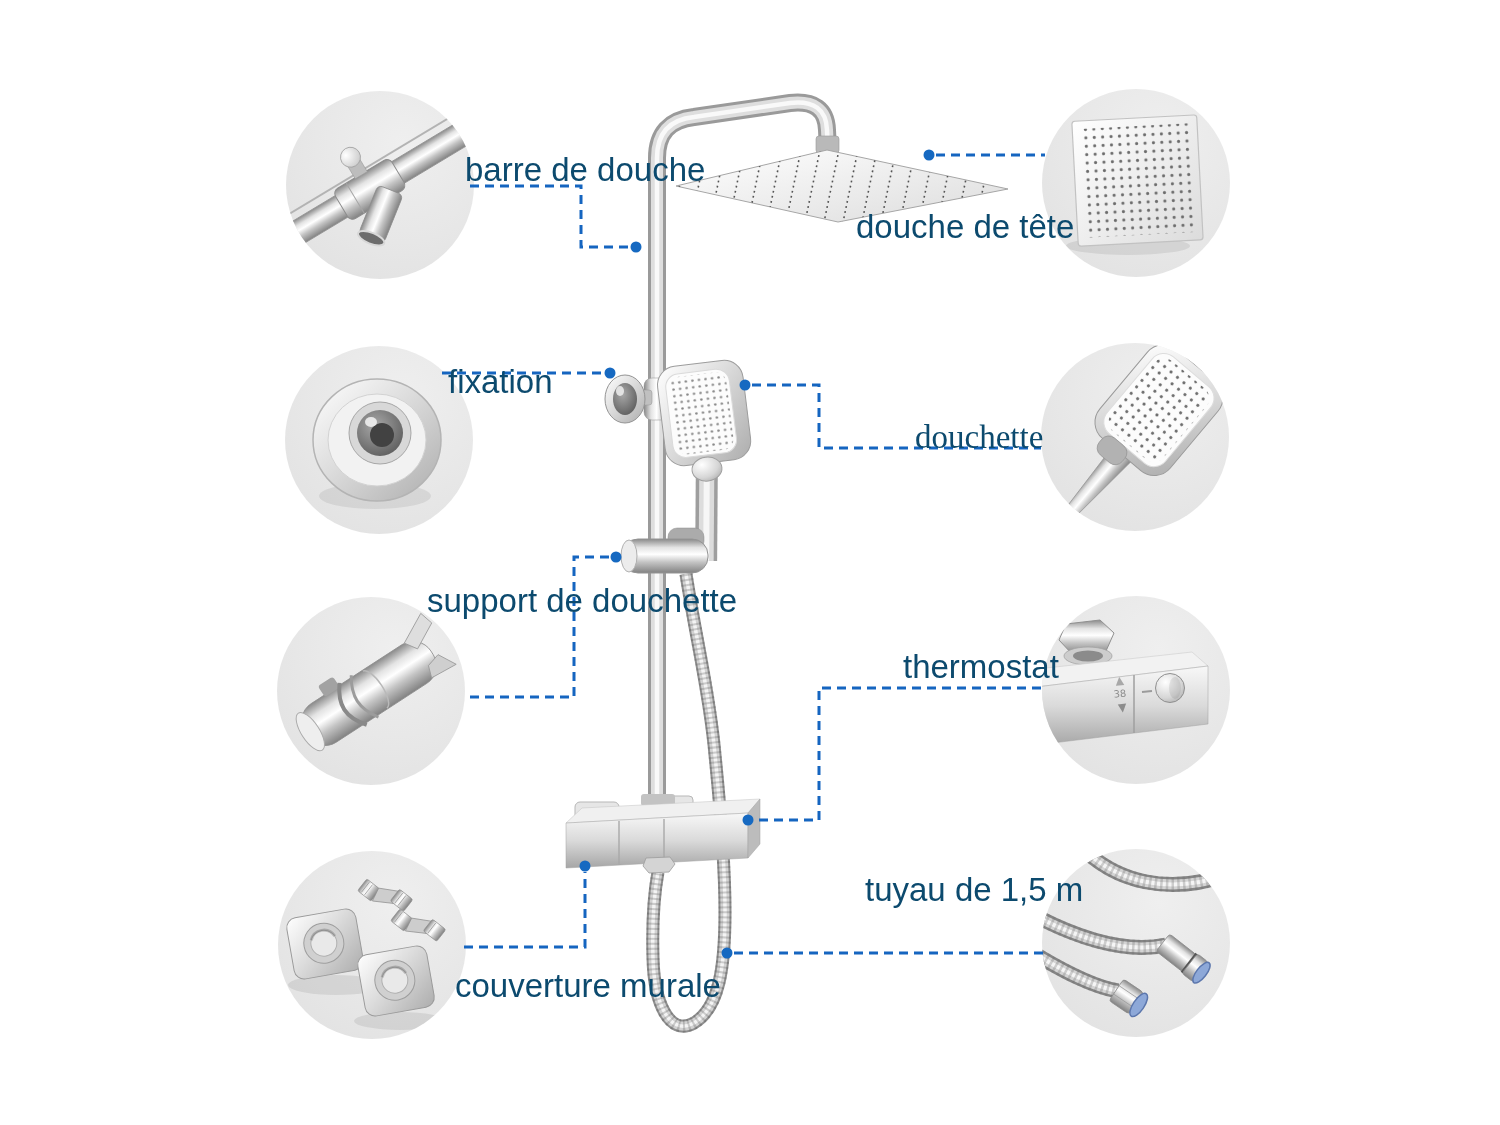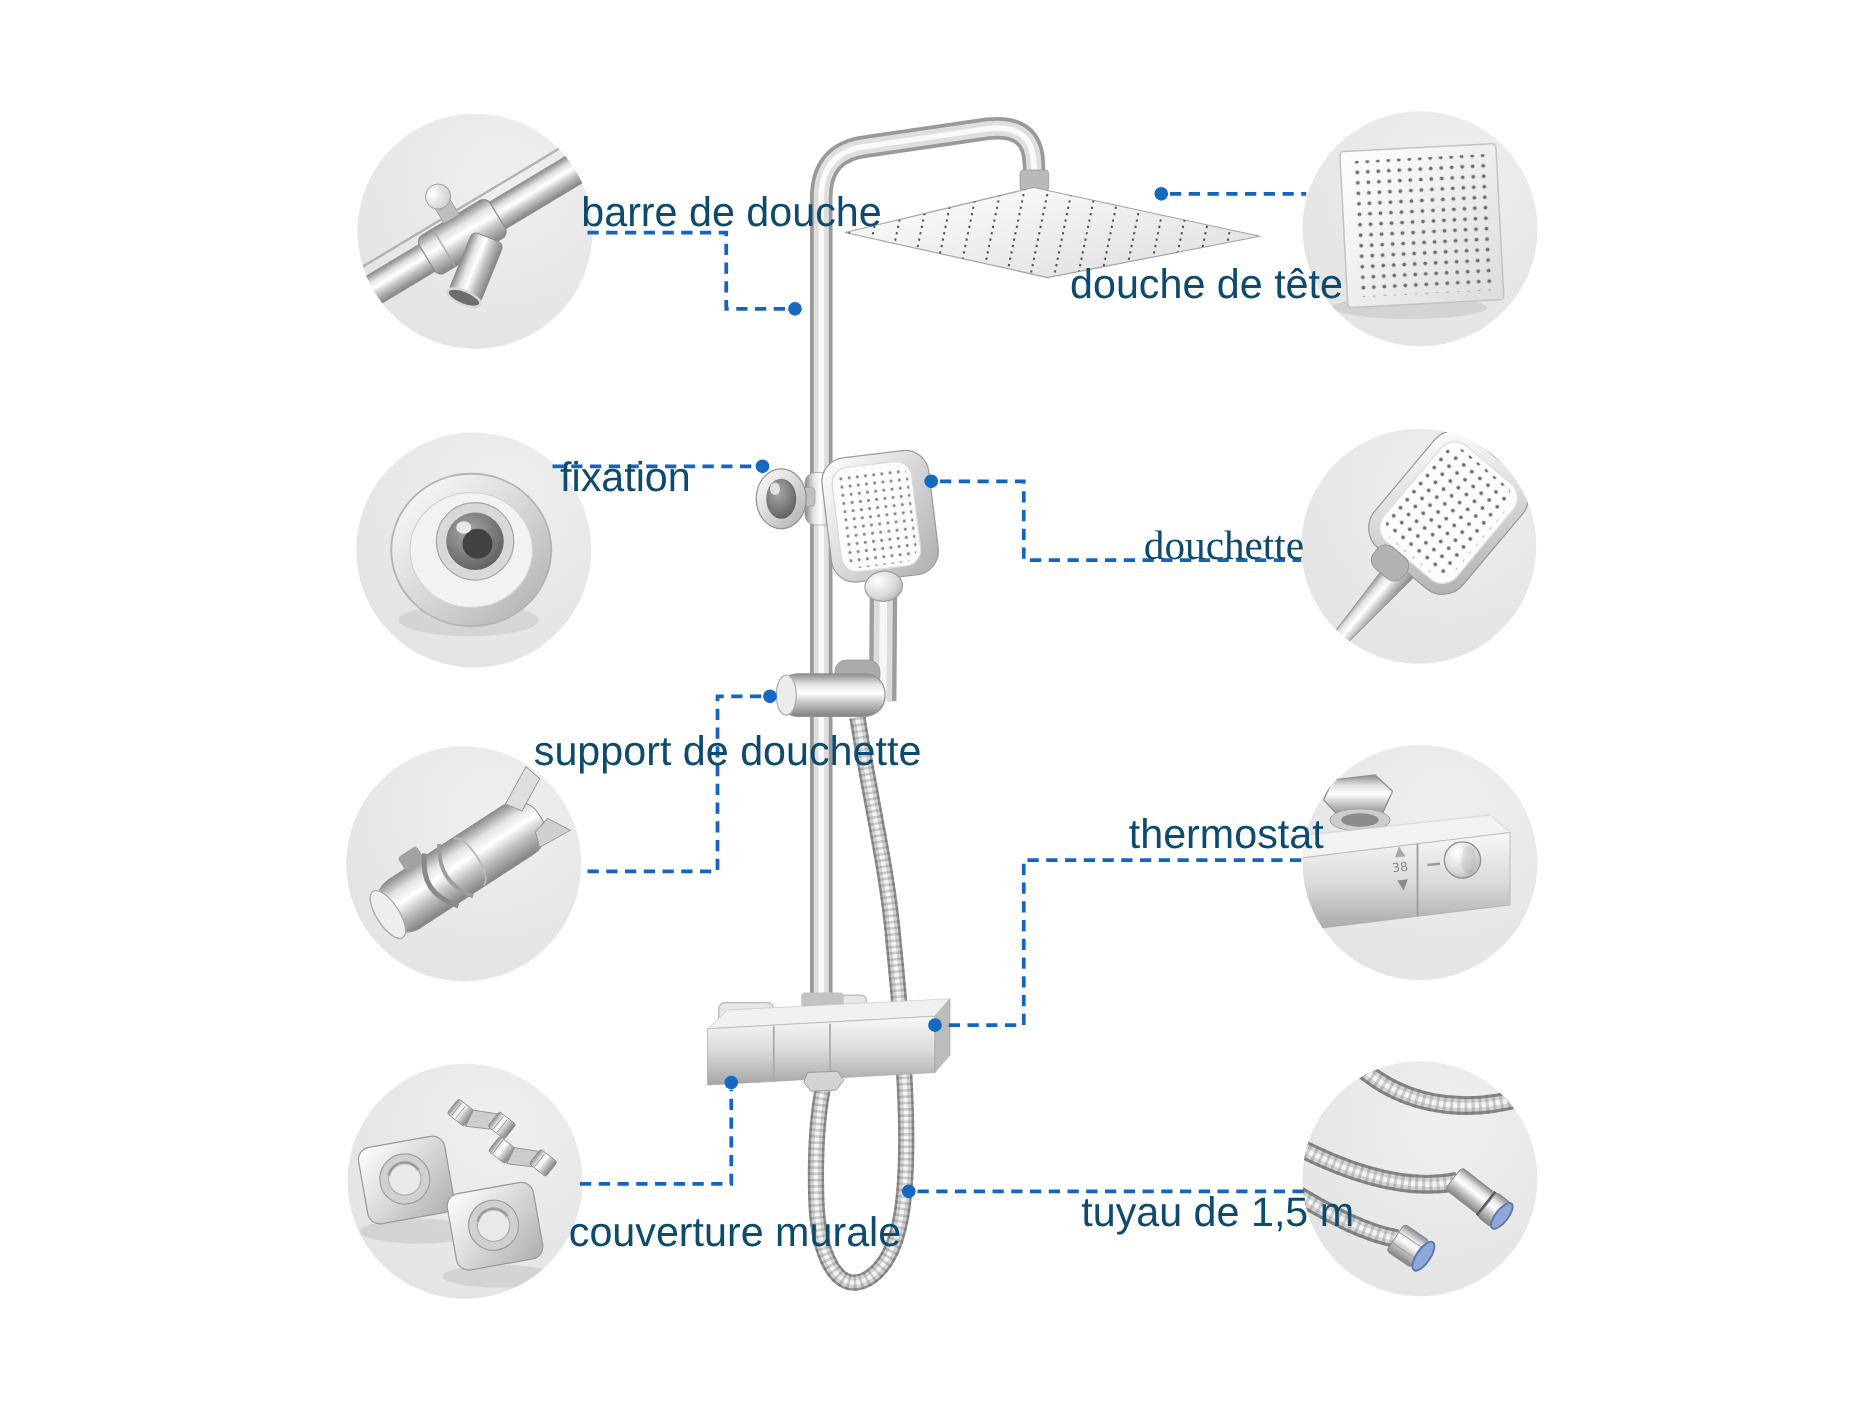--- a/index.html
+++ b/index.html
@@ -29,21 +29,21 @@
   #c-couverture {left:278px;top:851px;}
   #c-tuyau      {left:1042px;top:849px;}
   
   #l-barre      {left:465px;top:152px;}
   #l-tete       {left:856px;top:209px;}
   #l-fixation   {left:448px;top:341px;margin-top:23px;}
   #l-douchette  {left:915px;top:419px;font-family:Liberation Serif, serif;}
   #l-support    {left:427px;top:583px;}
   #l-thermostat {left:903px;top:649px;text-align:center;}
   #l-couverture {left:455px;top:968px;text-align:center;}
-  #l-tuyau      {left:865px;top:952px;}
+  #l-tuyau      {left:865px;top:872px;}
 </style>
 </head>
 <body>
 
 <div class="canvas">
 
   <svg class="defs-holder" aria-hidden="true">
     <defs>
       <linearGradient id="gChromeH" x1="0" y1="0" x2="0" y2="1">
         <stop offset="0" stop-color="#8a8a8a"></stop>

